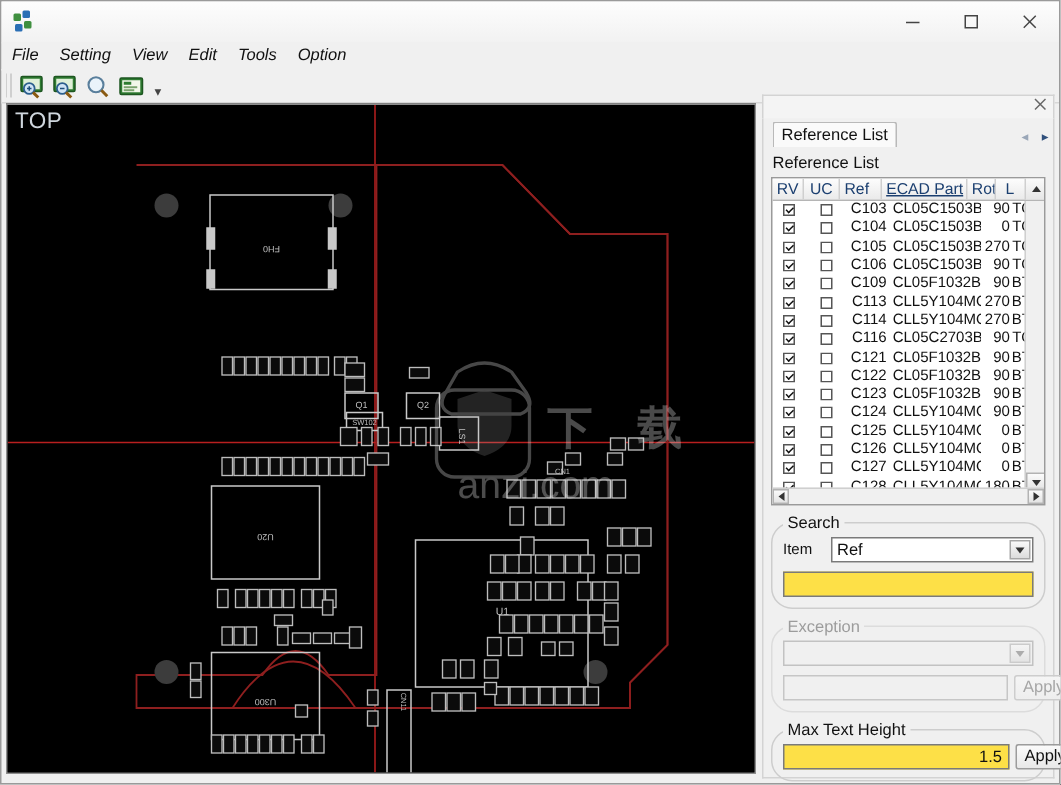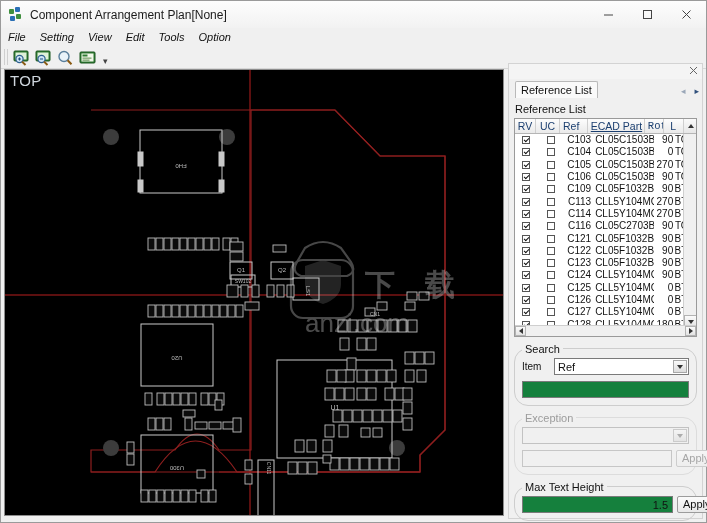--- a/index.html
+++ b/index.html
@@ -99,21 +99,21 @@
     border-bottom:1px solid #b5b5b5;box-sizing:border-box;
   }
   .gh{
     font-size:10.5px;color:#1b3f70;line-height:14px;box-sizing:border-box;
     border-right:1px solid #cfcfcf;padding-left:3px;overflow:hidden;white-space:nowrap;
   }
   .gh.c0{width:23px;text-align:center;padding-left:0;}
   .gh.c1{width:26px;text-align:center;padding-left:0;}
   .gh.c2{width:30px;}
   .gh.c3{width:62px;text-decoration:underline;}
-  .gh.c4{width:20px;text-align:center;padding-right:2px;font-family:Liberation Mono, monospace;}
+  .gh.c4{width:20px;text-align:center;padding-right:2px;}
   .gh.c5{width:22px;text-align:center;padding-left:0;}
   .gh.spin{width:13px;border-right:none;background:linear-gradient(#fafafa,#e6e6e6);
     display:flex;align-items:center;justify-content:center;}
   .rows{height:194px;overflow:hidden;}
   .row{display:flex;height:12.3px;align-items:center;}
   .cell{font-size:10px;color:#111;box-sizing:border-box;white-space:nowrap;overflow:hidden;line-height:12px;}
   .cell.c0{width:23px;display:flex;justify-content:center;}
   .cell.c1{width:26px;display:flex;justify-content:center;}
   .cell.c2{width:30px;text-align:right;padding-right:2px;}
   .cell.c3{width:62px;padding-left:2px;}
@@ -162,21 +162,21 @@
   .combo .val{font-size:11px;padding-left:3px;color:#111;}
   .combo .drop{
     position:absolute;right:1px;top:1px;width:14px;height:13px;
     background:linear-gradient(#fafafa,#dcdcdc);border:1px solid #a7a7a7;box-sizing:border-box;
     display:flex;align-items:center;justify-content:center;
   }
   .combo.disabled{background:#f0f0f0;border-color:#c2c2c2;}
   .combo.disabled .drop{background:linear-gradient(#f4f4f4,#e4e4e4);border-color:#cbcbcb;}
   .combo.disabled .arr.down{border-top-color:#acacac;}
   .txt{
-    width:100%;height:17px;background:#15803d;border:1px solid #7a7a7a;box-sizing:border-box;
+    width:100%;height:17px;background:#fde047;border:1px solid #7a7a7a;box-sizing:border-box;
     font-size:11px;padding:0 3px;line-height:15px;color:#111;text-align:left;
   }
   .txt.disabled{background:#f0f0f0;border-color:#c6c6c6;}
   .txt.right{text-align:right;padding-right:4px;}
   .btn{
     height:17px;min-width:36px;background:linear-gradient(#fbfbfb,#e8e8e8);
     border:1px solid #9c9c9c;border-radius:2px;box-sizing:border-box;
     font-size:11px;line-height:15px;text-align:center;color:#111;padding:0 5px;
   }
   .btn.disabled{color:#a6a6a6;border-color:#cdcdcd;background:linear-gradient(#f5f5f5,#eeeeee);}
@@ -188,21 +188,20 @@
 
 <div class="win">
 
   <div class="titlebar">
     <span class="app-icon">
       <i class="a"></i>
         <i class="b"></i>
         <i class="c"></i>
         <i class="d"></i>
     </span>
-    <span class="title-text">Component Arrangement Plan[None]</span>
     <span class="win-btns">
       <span class="win-btn">
         <svg width="11" height="11" viewBox="0 0 11 11">
             <line x1="1" y1="6" x2="10" y2="6" stroke="#444" stroke-width="1"></line>
           </svg>
       </span>
       <span class="win-btn">
         <svg width="11" height="11" viewBox="0 0 11 11">
             <rect x="1.5" y="1.5" width="8" height="8" fill="none" stroke="#444" stroke-width="1"></rect>
           </svg>

